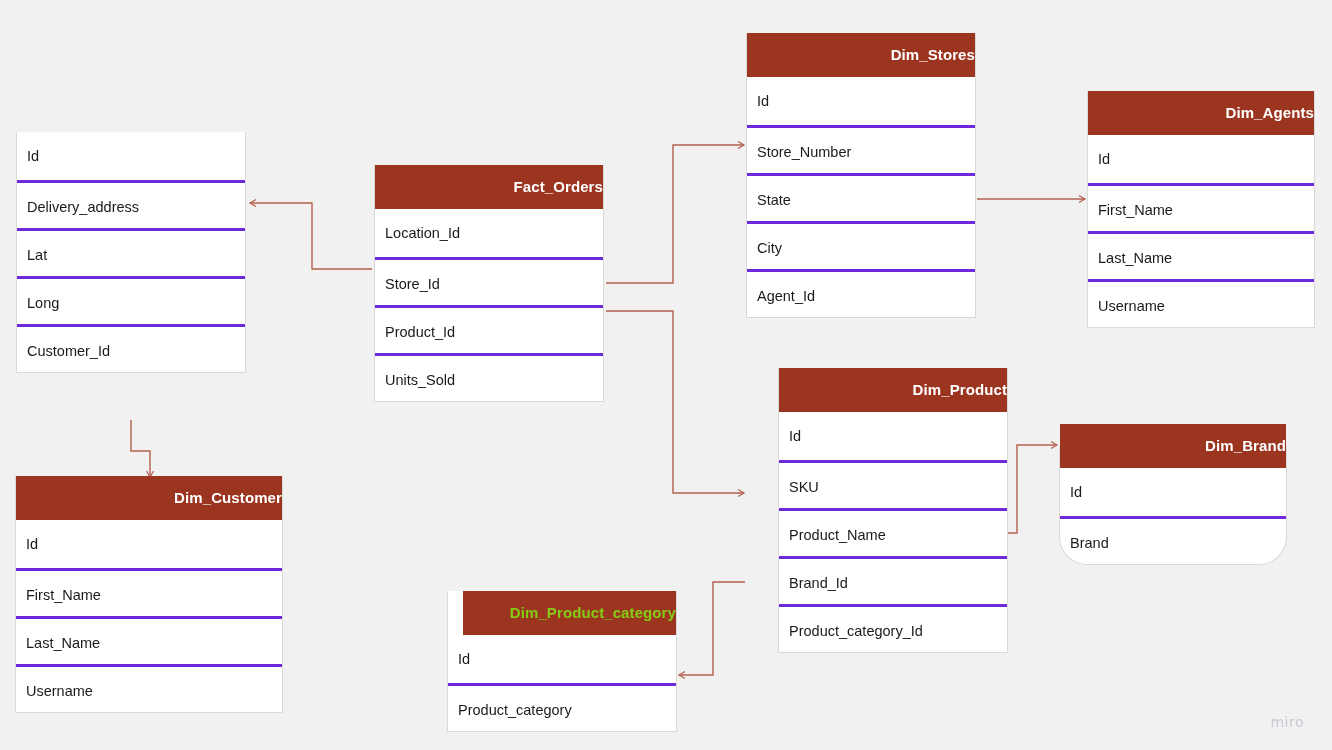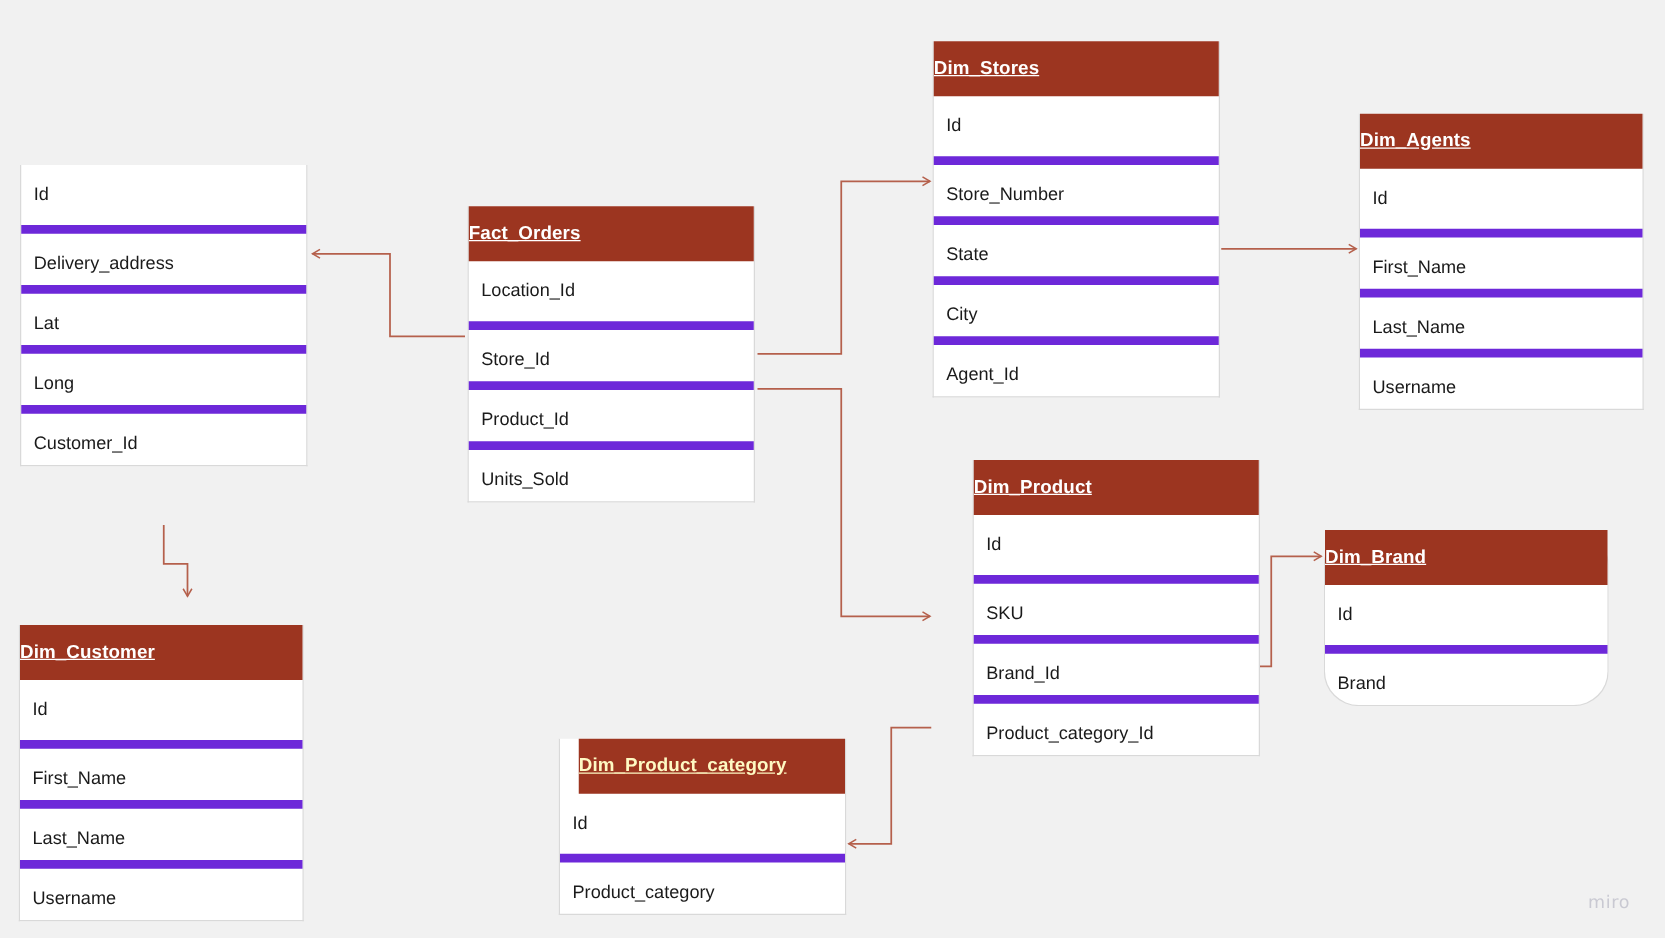--- a/index.html
+++ b/index.html
@@ -34,38 +34,37 @@
     box-sizing: border-box;
     border: 1px solid #d9d9d9;
     border-top: none;
     box-shadow: 0 0 0 0 rgba(0,0,0,0);
   }
   .entity-header {
     background: #9c3520;
     color: #ffffff;
     font-weight: bold;
     font-size: 15px;
-    text-align: left;
+    text-align: right;
     line-height: 44px;
     height: 44px;
     letter-spacing: 0.1px;
     white-space: nowrap;
     overflow: hidden;
-    text-decoration: underline;
   }
   .entity-rows {
     display: block;
   }
   .entity-row {
     height: 48px;
     line-height: 48px;
     padding-left: 10px;
     font-size: 14.5px;
     color: #1a1a1a;
-    border-top: 7px solid #6d28d9;
+    border-top: 3px solid #6d28d9;
     box-sizing: border-box;
     white-space: nowrap;
     overflow: hidden;
   }
   .entity-row.first {
     border-top: none;
   }
   .watermark {
     position: absolute;
     right: 28px;
@@ -149,42 +148,43 @@
           <div class="entity-row">First_Name</div>
           <div class="entity-row">Last_Name</div>
           <div class="entity-row">Username</div>
         </div>
       </div>
       <div class="entity" style="left: 746px; top: 368px; width: 230px; margin-left: 32px;">
         <div class="entity-header" style="background: rgb(156, 53, 32); color: rgb(255, 255, 255);">Dim_Product</div>
         <div class="entity-rows">
           <div class="entity-row first">Id</div>
           <div class="entity-row">SKU</div>
+          <div class="entity-row">Product_Name</div>
           <div class="entity-row">Brand_Id</div>
           <div class="entity-row">Product_category_Id</div>
         </div>
       </div>
       <div class="entity" style="left: 1059px; top: 424px; width: 228px; border-radius: 28px;">
         <div class="entity-header" style="background: rgb(156, 53, 32); color: rgb(255, 255, 255);">Dim_Brand</div>
         <div class="entity-rows">
           <div class="entity-row first">Id</div>
           <div class="entity-row">Brand</div>
         </div>
       </div>
-      <div class="entity" style="left: 15px; top: 476px; width: 228px; margin-top: 24px;">
+      <div class="entity" style="left: 15px; top: 476px; width: 268px;">
         <div class="entity-header" style="background: rgb(156, 53, 32); color: rgb(255, 255, 255);">Dim_Customer</div>
         <div class="entity-rows">
           <div class="entity-row first">Id</div>
           <div class="entity-row">First_Name</div>
           <div class="entity-row">Last_Name</div>
           <div class="entity-row">Username</div>
         </div>
       </div>
       <div class="entity" style="left: 447px; top: 591px; width: 230px;">
-        <div class="entity-header" style="background: rgb(156, 53, 32); color: #fef9c3; margin-left: 15px;">Dim_Product_category</div>
+        <div class="entity-header" style="background: rgb(156, 53, 32); color: #84cc16; margin-left: 15px;">Dim_Product_category</div>
         <div class="entity-rows">
           <div class="entity-row first">Id</div>
           <div class="entity-row">Product_category</div>
         </div>
       </div>
     </div>
 
   <div class="watermark">miro</div>
 </div>
 

